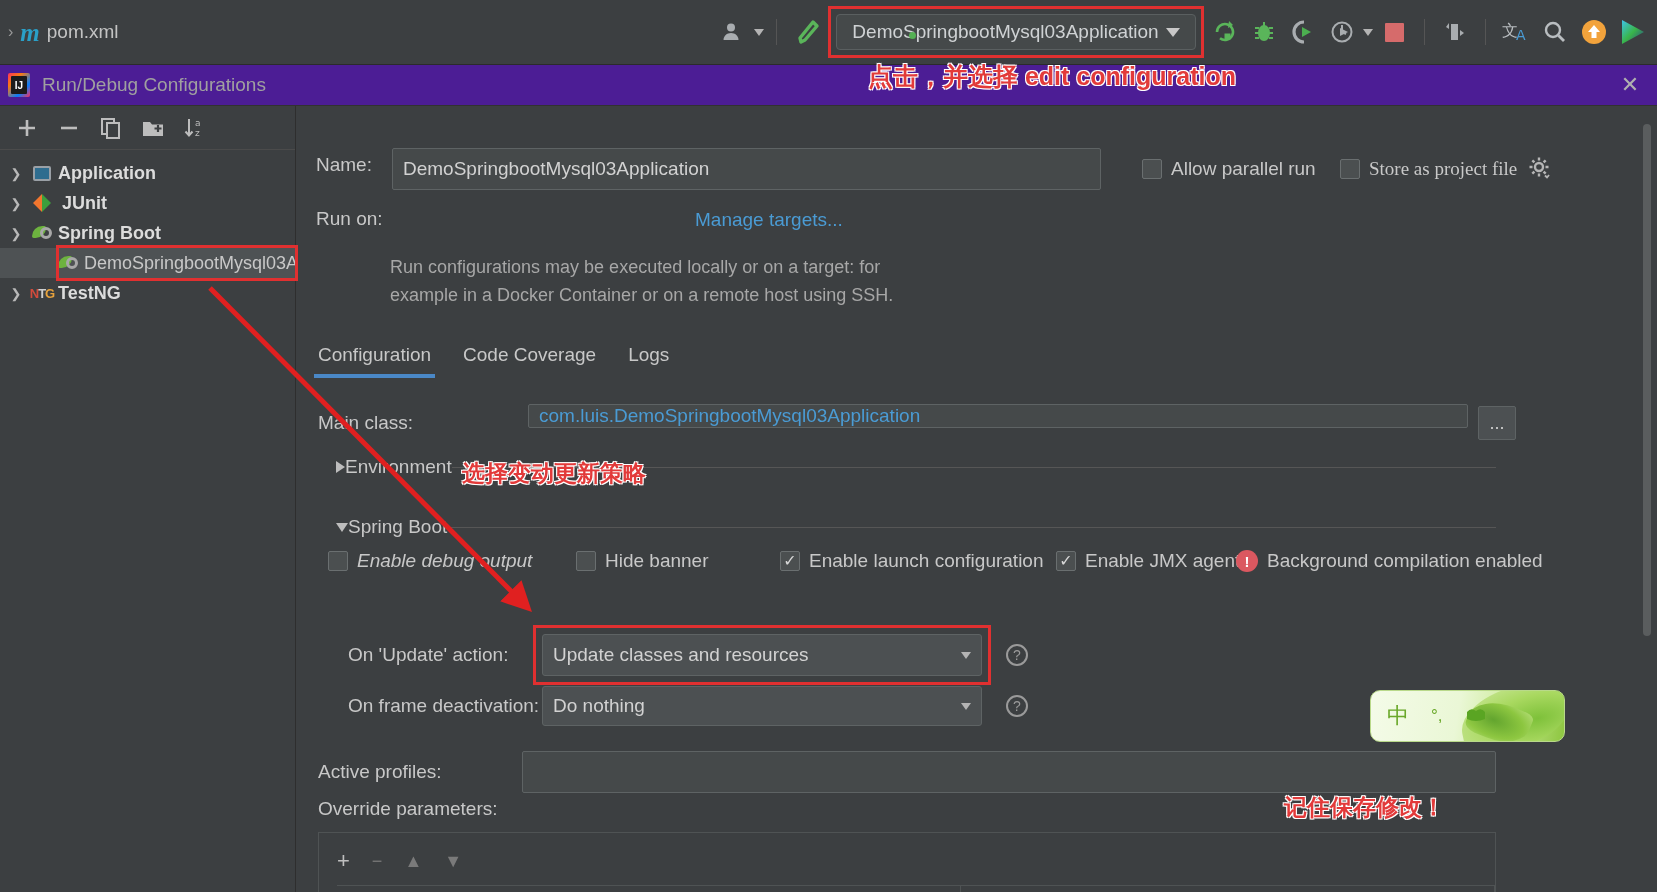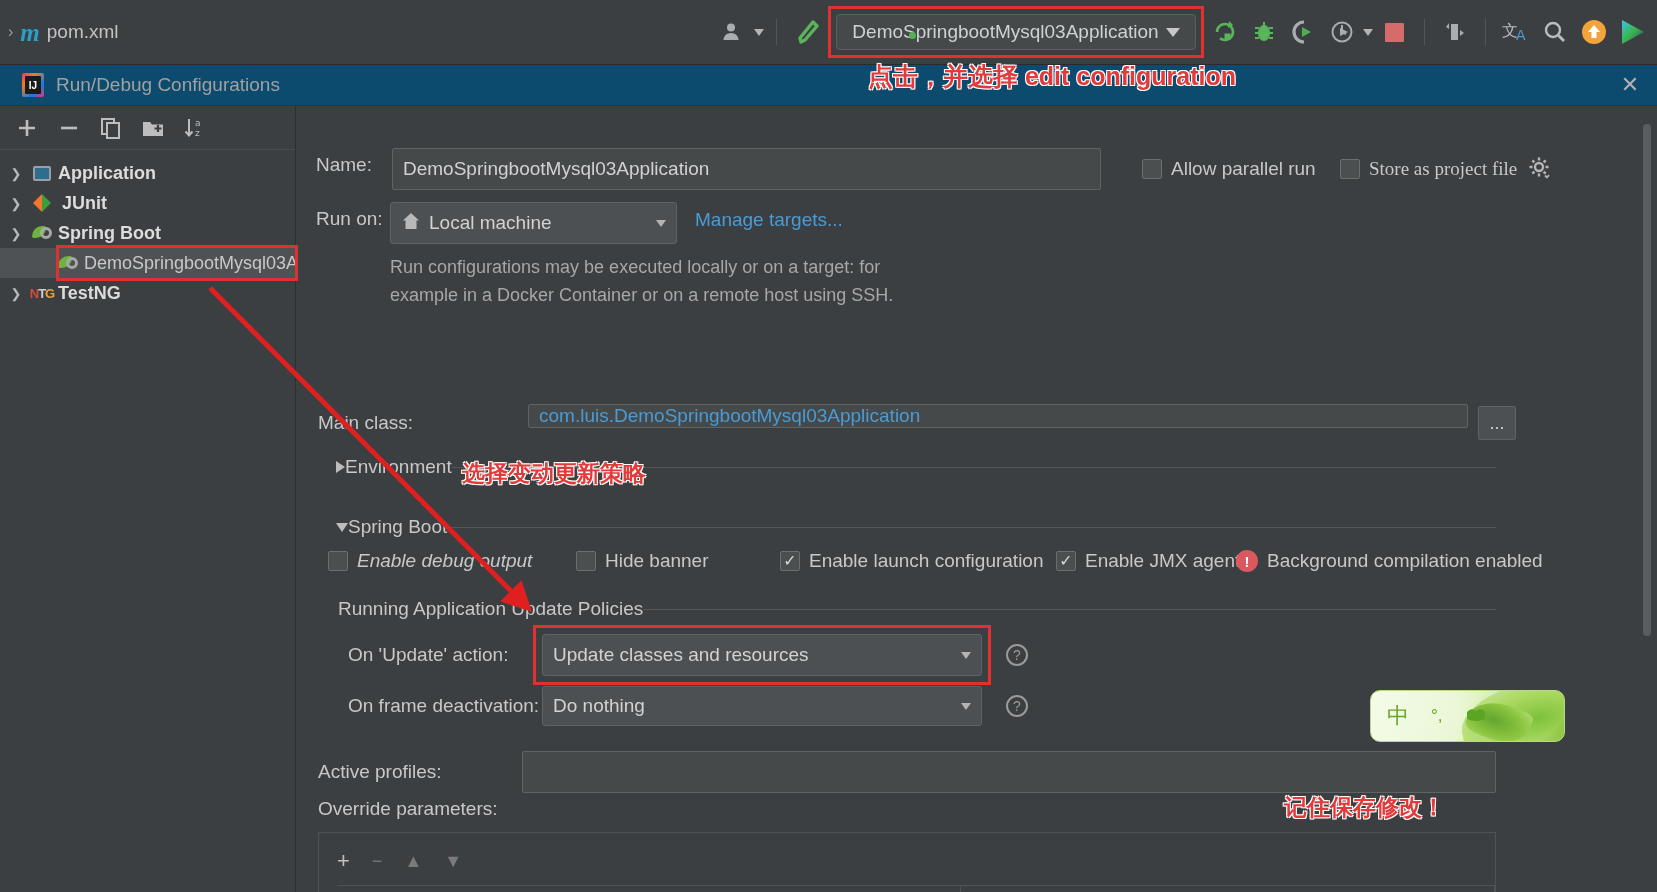--- a/index.html
+++ b/index.html
@@ -54,22 +54,22 @@
 
   
   .hl-rect { position: absolute; border: 3px solid #e03030; pointer-events: none; }
 
   
   .dialog {
     position: absolute; left: 0; top: 64px; width: 1657px; height: 828px;
     background: #3c3f41; border-top: 1px solid #2b2b2b;
   }
   .dlg-titlebar {
-    height: 40px; display: flex; align-items: center; padding-left: 22px;
-    background: #0c4a6e; position: relative;
+    height: 40px; display: flex; align-items: center; padding-left: 8px;
+    background: #4c1d95; position: relative;
   }
   .ij-logo {
     width: 22px; height: 24px; margin-right: 12px; position: relative;
     background: linear-gradient(135deg,#fe315d 0%,#f97a12 30%,#087cfa 70%,#fe315d 100%);
     border-radius: 2px;
   }
   .ij-logo::after {
     content: "IJ"; position: absolute; inset: 3px; background: #1b1b1b; color: #fff;
     font-size: 10px; font-weight: bold; display: flex; align-items: center; justify-content: center;
     border-radius: 1px;
@@ -482,34 +482,30 @@
             <svg width="24" height="24" viewBox="0 0 24 24">
               <circle cx="11" cy="11" r="4" fill="none" stroke="#b5b5b5" stroke-width="2.4"></circle>
               <path d="M11 1.5v3M11 17.5v3M1.5 11h3M17.5 11h3M4.3 4.3l2.1 2.1M15.6 15.6l2.1 2.1M17.7 4.3l-2.1 2.1M6.4 15.6l-2.1 2.1" stroke="#b5b5b5" stroke-width="2.4"></path>
               <path d="M17 19.5l2 2 2-2.5" stroke="#b5b5b5" stroke-width="1.8" fill="none"></path>
             </svg>
           </div>
 
           <div class="row" style="left:20px; top:102px;">
             <span class="form-label">Run on:</span>
           </div>
-          <div class="combo" style="position:absolute; left:94px; top:96px; width:287px; height:42px;">
-            <span>
-              <svg width="20" height="20" viewBox="0 0 20 20">
-                  <path d="M10 2 L18 9.5 H15.5 V18 H4.5 V9.5 H2 Z" fill="#b8b8b8"></path>
-                </svg>
-            </span>
-            <span class="cb-text">Local machine</span>
-            <span class="caret-down sm"></span>
-          </div>
           <div class="link" style="position:absolute; left:399px; top:103px;">Manage targets...</div>
 
           <div class="hint" style="position:absolute; left:94px; top:148px;">Run configurations may be executed locally or on a target: for</div>
           <div class="hint" style="position:absolute; left:94px; top:176px;">example in a Docker Container or on a remote host using SSH.</div>
 
+          <div class="tabs" style="left:22px; top:238px;">
+            <div class="tab active">Configuration</div>
+            <div class="tab">Code Coverage</div>
+            <div class="tab">Logs</div>
+          </div>
 
           <div class="form-label" style="position:absolute; left:22px; top:306px;">Main class:</div>
           <div class="text-field" style="position:absolute; left:232px; top:298px; width:940px; height:24px;">
             <span style="color:#4a9bd4;">com.luis.DemoSpringbootMysql03Application</span>
           </div>
           <div class="ellipsis-btn" style="position:absolute; left:1182px; top:300px;">...</div>
 
           <div class="section-hdr" style="left:28px; top:350px; width:1172px;">
             <span class="tri-right"></span>
             <span class="sec-title">Environment</span>
@@ -536,24 +532,20 @@
           </div>
           <div class="cb-wrap" style="position:absolute; left:760px; top:444px;">
             <span class="checkbox checked"></span>
             <span class="cb-label">Enable JMX agent</span>
           </div>
           <div style="position:absolute; left:940px; top:444px; display:flex; align-items:center; gap:9px;">
             <span class="warn-ic">!</span>
             <span class="cb-label">Background compilation enabled</span>
           </div>
 
-          <div class="section-hdr" style="left:30px; top:492px; width:1170px;">
-            <span class="sec-title">Running Application Update Policies</span>
-            <span class="sec-line"></span>
-          </div>
 
           <div class="form-label" style="position:absolute; left:52px; top:538px;">On 'Update' action:</div>
           <div style="position:absolute; left:246px; top:528px;">
             <div class="combo" style="width:440px; height:42px;">
               <span class="cb-text">Update classes and resources</span>
               <span class="caret-down sm"></span>
             </div>
             <div class="hl-rect" style="left:-9px; top:-9px; right:-9px; bottom:-9px;"></div>
           </div>
           <div class="help-ic" style="position:absolute; left:710px; top:538px;">?</div>

